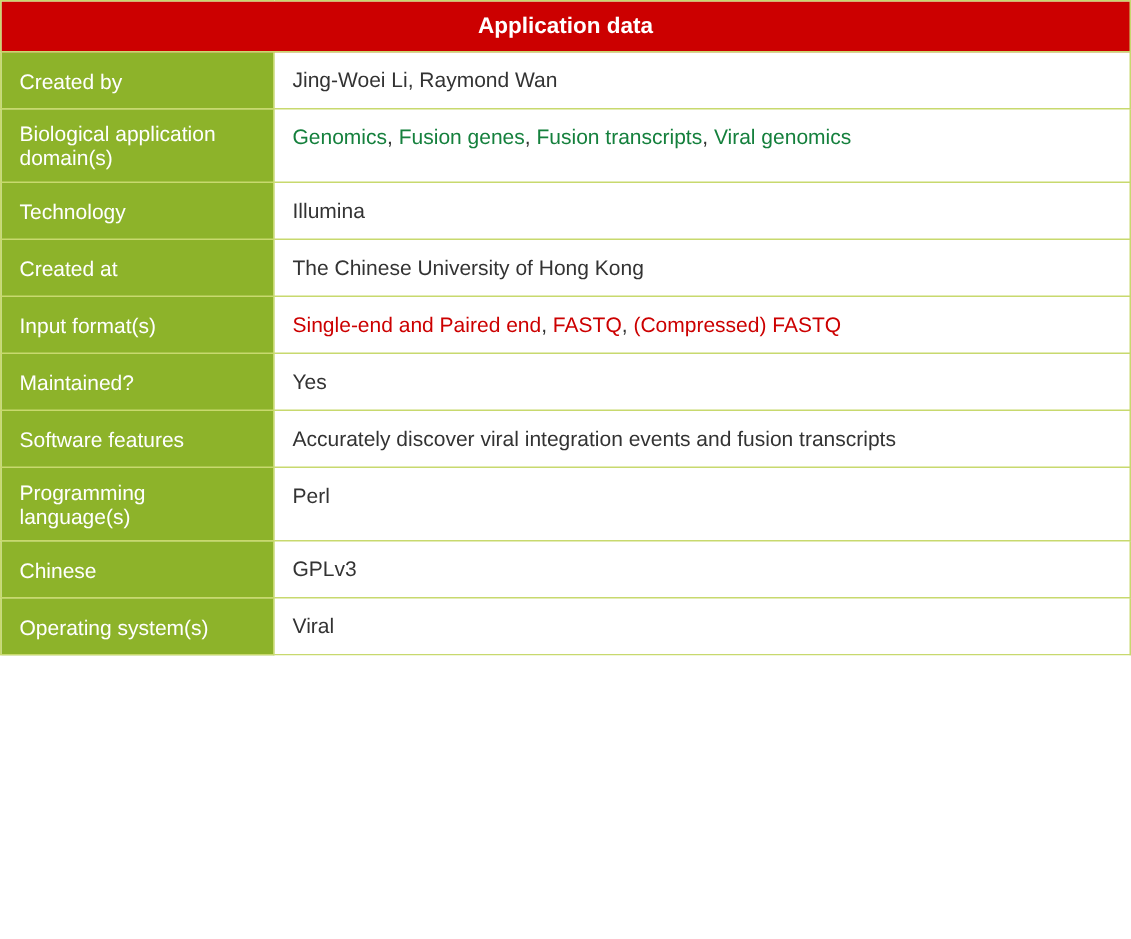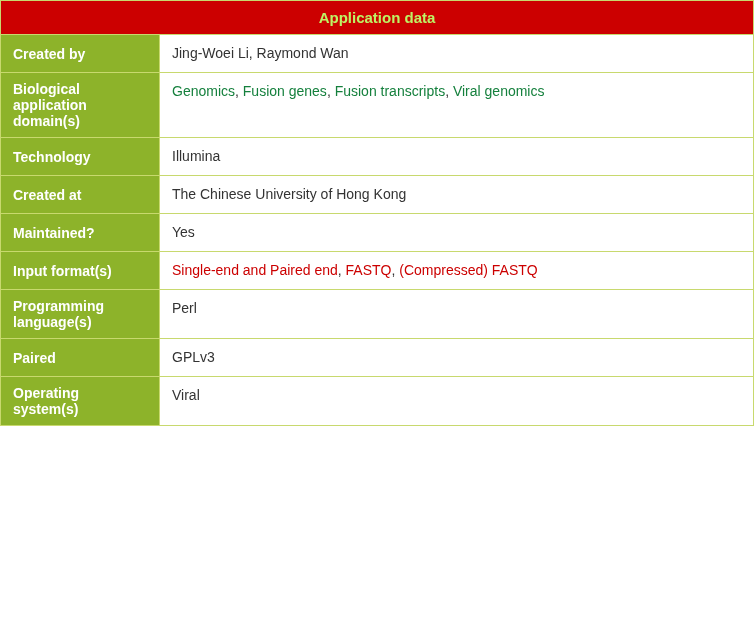--- a/index.html
+++ b/index.html
@@ -6,39 +6,39 @@
     body { font-family: Arial, sans-serif; font-size: 14px; background: #fff; }
 
     .app-table {
       width: 754px;
       border-collapse: collapse;
       border: 1px solid #c8d96e;
     }
 
     .app-table .header-row td {
       background-color: #cc0000;
-      color: #bef264;
+      color: #ffffff;
       font-weight: bold;
       font-size: 15px;
       text-align: center;
       padding: 8px 10px;
       border: 1px solid #c8d96e;
     }
 
     .app-table tr td {
       border: 1px solid #c8d96e;
       padding: 8px 12px;
       vertical-align: top;
     }
 
     .app-table tr td.label-cell {
       background-color: #8db32a;
       color: #fff;
-      font-weight: bold;
-      width: 159px;
+      font-weight: normal;
+      width: 182px;
       vertical-align: middle;
     }
 
     .app-table tr td.value-cell {
       background-color: #fff;
       color: #333;
       line-height: 1.5;
     }
 
     .link-blue { color: #15803d; text-decoration: none; }
@@ -73,42 +73,46 @@
       <td class="label-cell">Technology</td>
       <td class="value-cell">Illumina</td>
     </tr>
 
     <tr>
       <td class="label-cell">Created at</td>
       <td class="value-cell">The Chinese University of Hong Kong</td>
     </tr>
 
     <tr>
-      <td class="label-cell">Maintained?</td>
-      <td class="value-cell">Yes</td>
-    </tr>
-
-    <tr>
       <td class="label-cell">Input format(s)</td>
       <td class="value-cell">
         <a class="link-red" href="#">Single-end and Paired end</a>,
         <a class="link-red" href="#">FASTQ</a>,
         <a class="link-red" href="#">(Compressed) FASTQ</a>
       </td>
     </tr>
 
+    <tr>
+      <td class="label-cell">Maintained?</td>
+      <td class="value-cell">Yes</td>
+    </tr>
 
+
+    <tr>
+      <td class="label-cell">Software features</td>
+      <td class="value-cell">Accurately discover viral integration events and fusion transcripts</td>
+    </tr>
 
     <tr>
       <td class="label-cell">Programming language(s)</td>
       <td class="value-cell">Perl</td>
     </tr>
 
     <tr>
-      <td class="label-cell">Paired</td>
+      <td class="label-cell">Chinese</td>
       <td class="value-cell">GPLv3</td>
     </tr>
 
     <tr>
       <td class="label-cell">Operating system(s)</td>
       <td class="value-cell">Viral</td>
     </tr>
 
   </tbody>
 </table>

